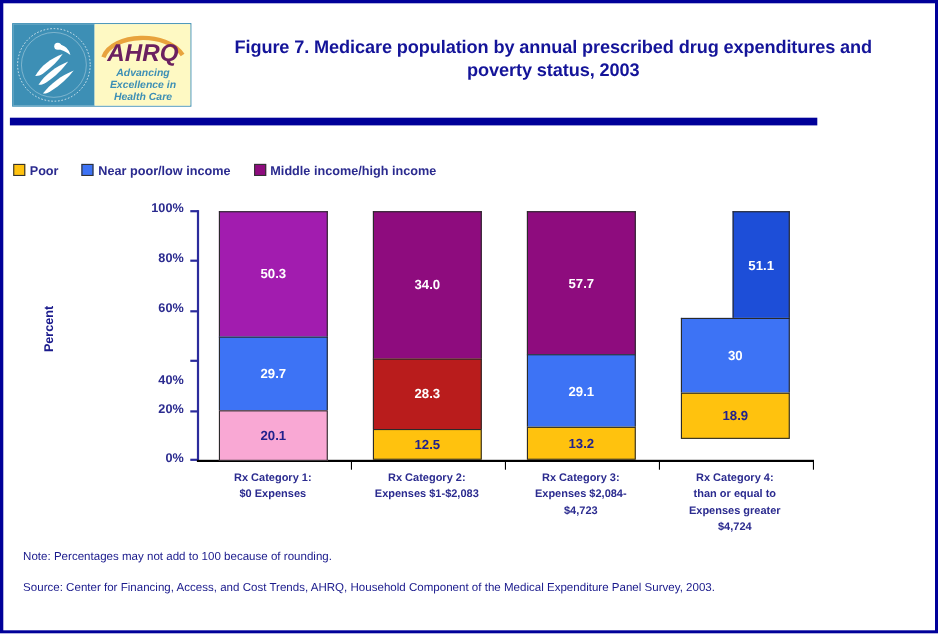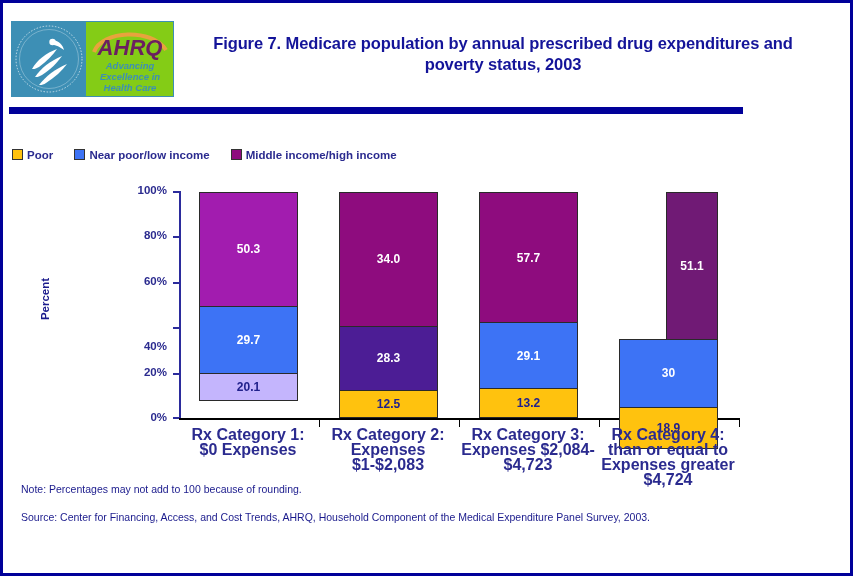--- a/index.html
+++ b/index.html
@@ -41,21 +41,21 @@
     position: relative;
     width: 74px;
     height: 100%;
     background: #3d8fb5;
     overflow: hidden;
   }
   #logo-seal svg { position: absolute; left: 0; top: 0; }
   #logo-text {
     position: relative;
     flex: 1;
-    background: #84cc16;
+    background: #fef9c3;
     overflow: hidden;
   }
   #logo-text svg { position: absolute; left: 0; top: 0; }
 
   #title {
     position: absolute;
     left: 180px;
     top: 30px;
     width: 640px;
     text-align: center;
@@ -184,31 +184,31 @@
     overflow: hidden;
   }
   .seg:last-child { border-bottom: 1px solid #2a2a2a; }
   .seg.s-poor { color: #21218c; }
 
   .xcat-label {
     position: absolute;
     top: 424px;
     width: 150px;
     text-align: center;
-    font-size: 16px;
+    font-size: 10px;
     font-weight: bold;
     color: #2b2b8f;
     line-height: 15px;
   }
 
   
   #notes {
     position: absolute;
     left: 18px;
-    top: 479px;
+    top: 496px;
     width: 810px;
     color: #1a1a8c;
     font-size: 10.5px;
     line-height: 14px;
   }
   #note-line { margin-bottom: 14px; }
 </style>
 </head>
 <body>
 
@@ -283,51 +283,51 @@
     <div class="xtick-mark" style="left:596px;"></div>
     <div class="xtick-mark" style="left:736px;"></div>
 
     <div class="bar" style="left:196px; top:189px; height:226px;">
       <div class="seg s-mid" style="height:113.7px; background:#a21caf;">
         <span>50.3</span>
       </div>
       <div class="seg s-near" style="height:67.1px; background:#3D73F5;">
         <span>29.7</span>
       </div>
-      <div class="seg s-poor" style="height:28px; background:#c4b5fd;text-align:right;">
+      <div class="seg s-poor" style="height:46px; background:#f9a8d4;text-align:right;">
         <span>20.1</span>
       </div>
     </div>
 
     <div class="bar" style="left:336px; top:189px; height:226px;">
       <div class="seg s-mid" style="height:133.8px; background:#8E0C7E;">
         <span>34.0</span>
       </div>
-      <div class="seg s-near" style="height:64.0px; background:#4c1d95;">
+      <div class="seg s-near" style="height:64.0px; background:#b91c1c;">
         <span>28.3</span>
       </div>
       <div class="seg s-poor" style="height:28.2px; background:#FFC20E;">
         <span>12.5</span>
       </div>
     </div>
 
     <div class="bar" style="left:476px; top:189px; height:226px;">
       <div class="seg s-mid" style="height:130.4px; background:#8E0C7E;">
         <span>57.7</span>
       </div>
       <div class="seg s-near" style="height:65.8px; background:#3D73F5;">
         <span>29.1</span>
       </div>
       <div class="seg s-poor" style="height:29.8px; background:#FFC20E;">
         <span>13.2</span>
       </div>
     </div>
 
     <div class="bar" style="left:616px; top:189px; height:226px;">
-      <div class="seg s-mid" style="height:147px; background:#701a75;margin-left:47px;">
+      <div class="seg s-mid" style="height:97px; background:#1d4ed8;margin-left:47px;">
         <span>51.1</span>
       </div>
       <div class="seg s-near" style="height:67.8px; background:#3D73F5;">
         <span>30</span>
       </div>
       <div class="seg s-poor" style="height:42.7px; background:#FFC20E;">
         <span>18.9</span>
       </div>
     </div>
 

